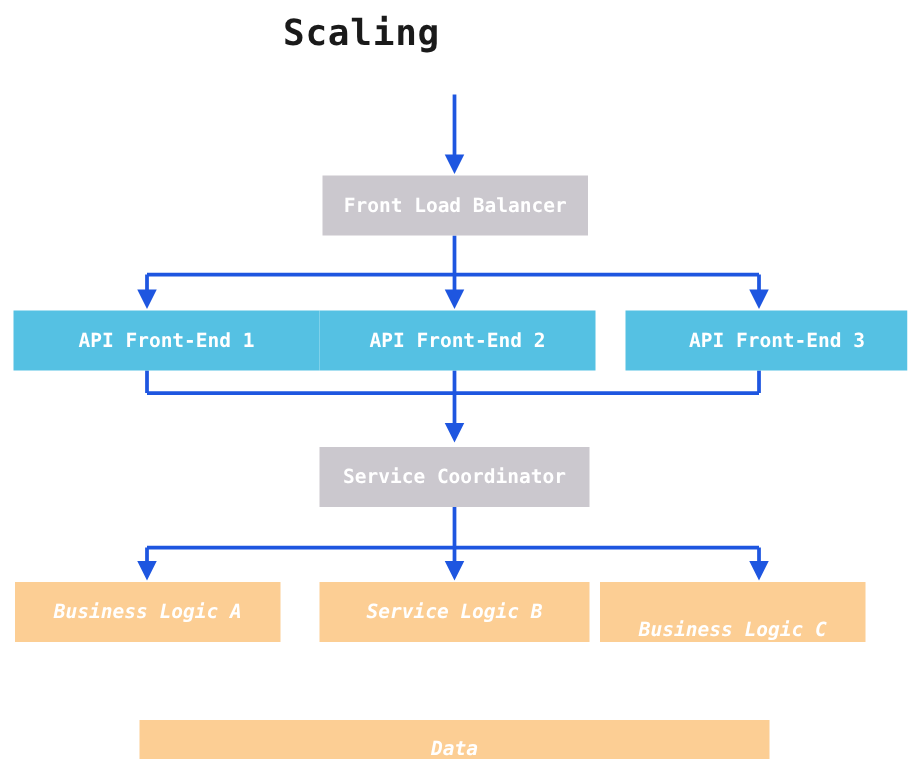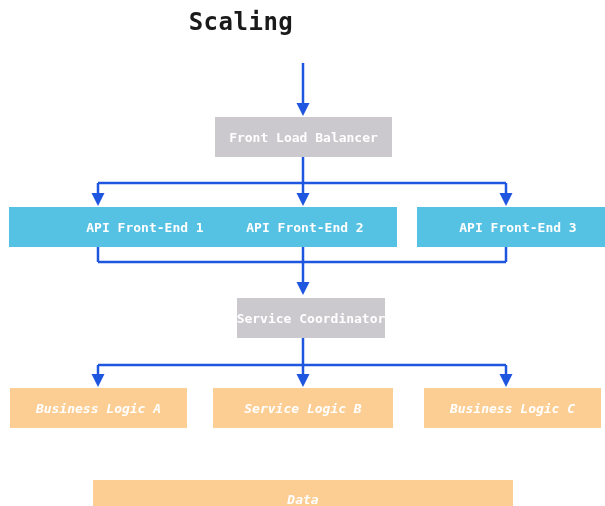--- a/index.html
+++ b/index.html
@@ -91,41 +91,41 @@
       <polygon points="98,387 91.5,374 104.5,374"></polygon>
       <polygon points="303,387 296.5,374 309.5,374"></polygon>
       <polygon points="506,387 499.5,374 512.5,374"></polygon>
     </g>
   </svg>
 
   <div class="node gray" style="left:215px; top:117px; width:177px;">
     <span>Front Load Balancer</span>
   </div>
 
-  <div class="node cyan" style="left:9px; top:207px; width:204px;padding-left:34px;">
+  <div class="node cyan" style="left:9px; top:207px; width:204px;">
     <span>API Front-End 1</span>
   </div>
   <div class="node cyan" style="left:213px; top:207px; width:184px;">
     <span>API Front-End 2</span>
   </div>
   <div class="node cyan" style="left:417px; top:207px; width:202px;">
     <span>API Front-End 3</span>
   </div>
 
-  <div class="node gray" style="left:213px; top:298px; width:148px;margin-left:24px;">
+  <div class="node gray" style="left:213px; top:298px; width:180px;">
     <span>Service Coordinator</span>
   </div>
 
   <div class="node orange" style="left:10px; top:388px; width:177px;">
     <span>Business Logic A</span>
   </div>
   <div class="node orange" style="left:213px; top:388px; width:180px;">
     <span>Service Logic B</span>
   </div>
-  <div class="node orange" style="left:424px; top:388px; width:177px;">
+  <div class="node orange" style="left:400px; top:388px; width:177px;align-items:flex-end;">
     <span>Business Logic C</span>
   </div>
 
   <div class="node orange" style="left:93px; top:454px; width:420px; height:39px;margin-top:26px;">
     <span>Data</span>
   </div>
 
 </div>
 
 </body></html>

